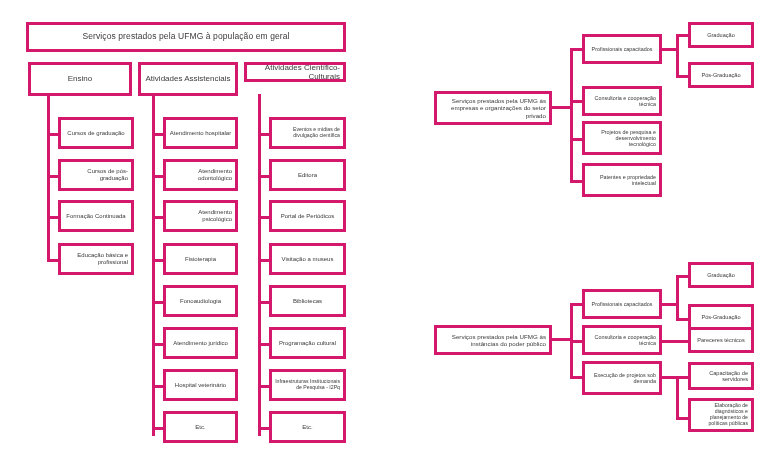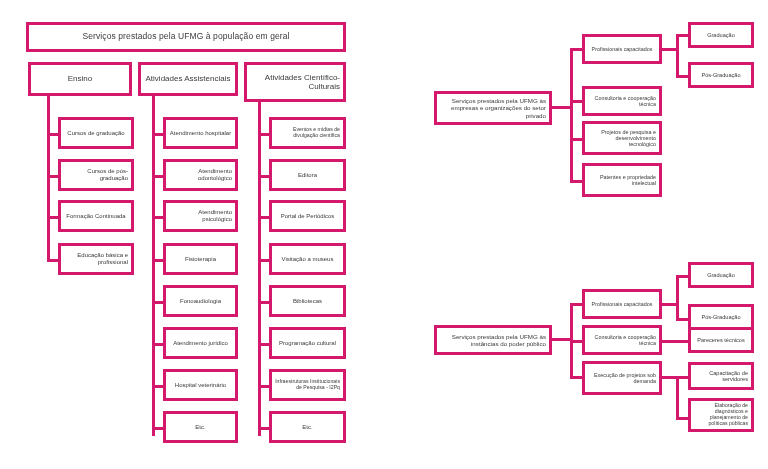--- a/index.html
+++ b/index.html
@@ -44,21 +44,21 @@
   <div class="box root-wide" style="left: 26px; top: 22px; width: 320px; height: 30px; border-color: rgb(212, 24, 108);">
     <span>Serviços prestados pela UFMG à população em geral</span>
   </div>
 
   <div class="box col-head" style="left: 28px; top: 62px; width: 104px; height: 34px; border-color: rgb(212, 24, 108);">
     <span>Ensino</span>
   </div>
   <div class="box col-head" style="left: 138px; top: 62px; width: 100px; height: 34px; border-color: rgb(212, 24, 108);">
     <span>Atividades Assistenciais</span>
   </div>
-  <div class="box col-head" style="left: 244px; top: 62px; width: 102px; height: 40px; border-color: rgb(212, 24, 108);">
+  <div class="box col-head" style="left: 244px; top: 62px; width: 102px; height: 20px; border-color: rgb(212, 24, 108);">
     <span>Atividades Científico-Culturais</span>
   </div>
 
   <div class="vline" style="left: 47px; top: 94px; height: 168px; background: rgb(212, 24, 108);"></div>
   <div class="hline" style="left: 47px; top: 133px; width: 14px; background: rgb(212, 24, 108);"></div>
   <div class="hline" style="left: 47px; top: 175px; width: 14px; background: rgb(212, 24, 108);"></div>
   <div class="hline" style="left: 47px; top: 216px; width: 14px; background: rgb(212, 24, 108);"></div>
   <div class="hline" style="left: 47px; top: 259px; width: 14px; background: rgb(212, 24, 108);"></div>
 
   <div class="box leaf" style="left: 58px; top: 117px; width: 76px; height: 32px; border-color: rgb(212, 24, 108);">

